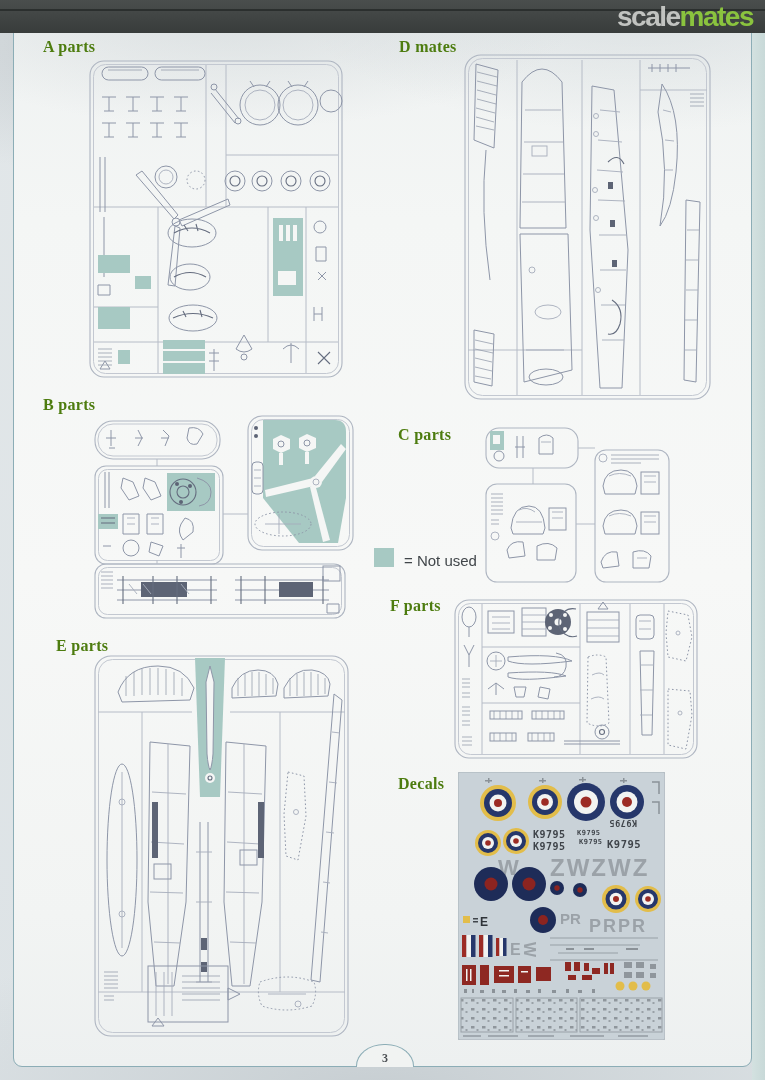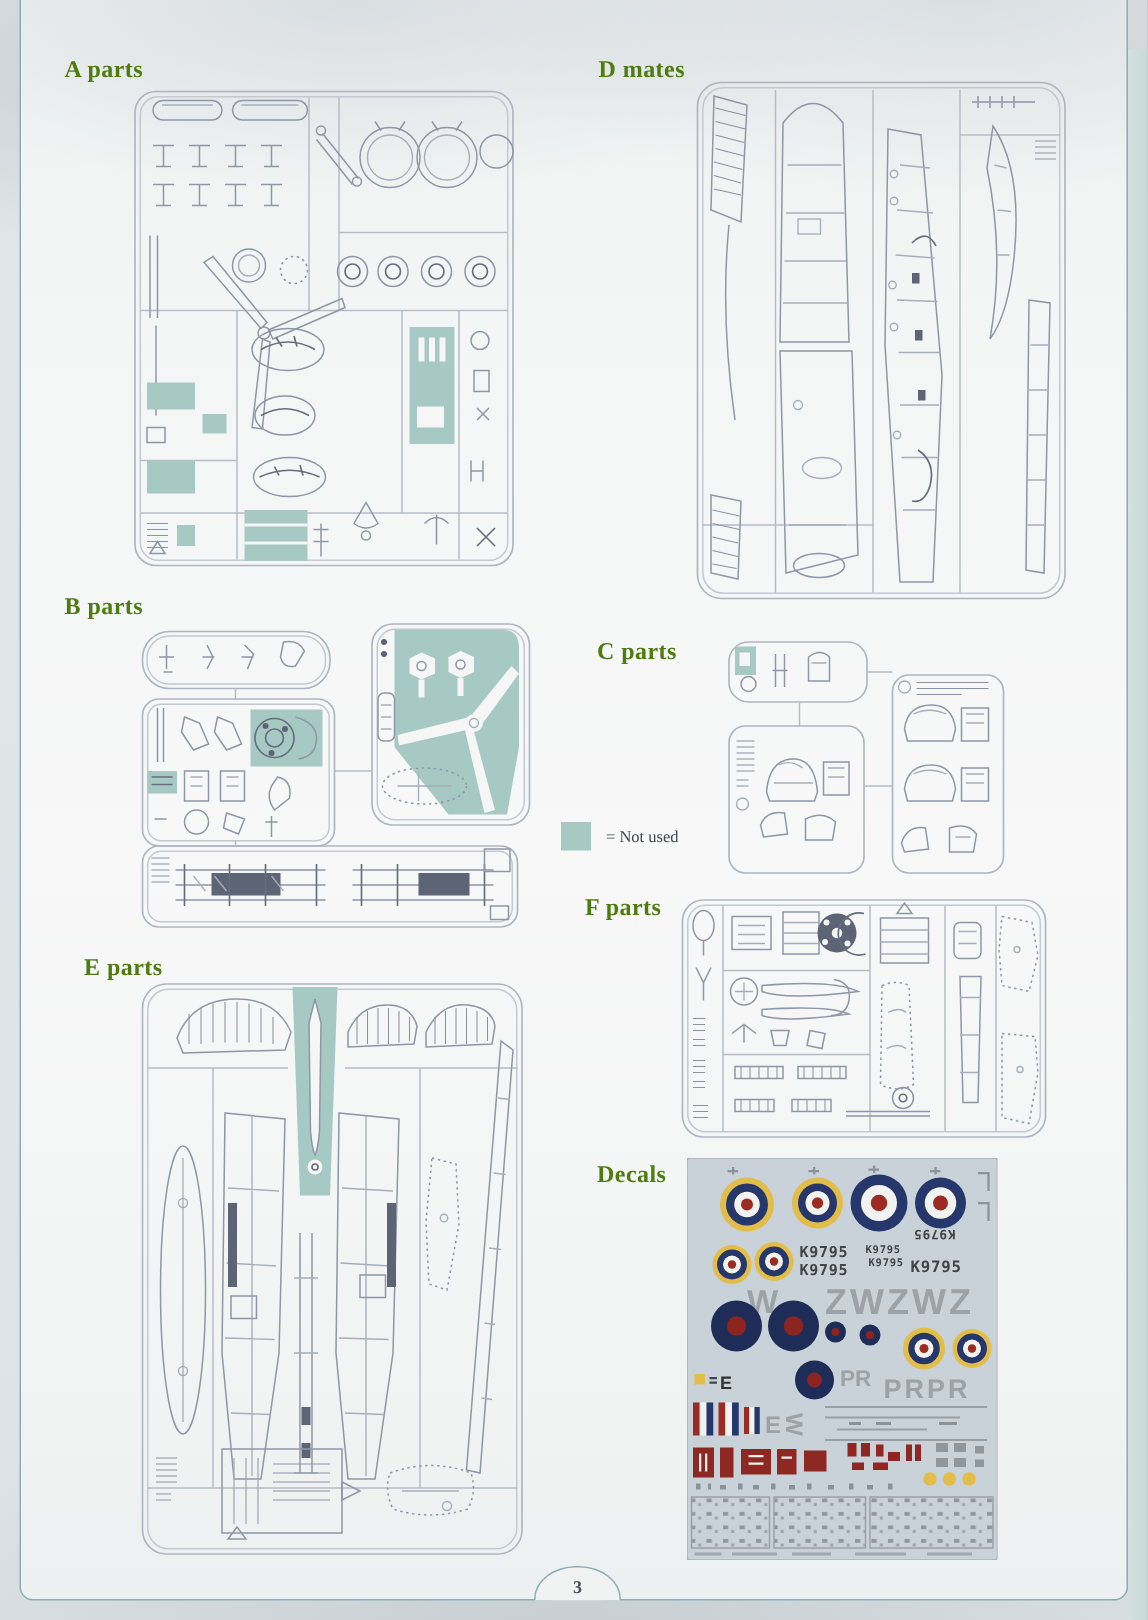--- a/index.html
+++ b/index.html
@@ -28,22 +28,22 @@
   .logo{position:absolute;right:12px;top:2px;font-weight:bold;font-size:28px;
     letter-spacing:-1.5px;line-height:30px;}
   .logo .s1{color:#c1c3c0;}
   .logo .s2{color:#8ac33e;}
   
   .sec-label{position:absolute;font-family:"Liberation Serif",serif;font-weight:bold;
     font-size:16px;color:#4d7c0f;letter-spacing:.3px;z-index:3;}
   
   .legend-swatch{position:absolute;left:374px;top:548px;width:20px;height:19px;
     background:#a7c9c3;z-index:3;}
-  .legend-text{position:absolute;left:404px;top:552px;font-size:11px;color:#41464a;
-    font-family:Liberation Serif, serif;z-index:3;}
+  .legend-text{position:absolute;left:404px;top:552px;font-size:15px;color:#41464a;
+    font-family:Liberation Sans, sans-serif;z-index:3;}
   
   .page-bump{position:absolute;left:356px;top:1044px;width:56px;height:22px;z-index:5;
     background:#f1f3f2;border:1.5px solid #8cadb6;border-bottom:none;
     border-radius:28px 28px 0 0 / 22px 22px 0 0;}
   .page-num{position:absolute;left:0;right:0;top:6px;text-align:center;
     font-family:"Liberation Serif",serif;font-size:12px;font-weight:bold;color:#4b4f53;}
   .sprue{position:absolute;z-index:2;}
   
   svg .fr{fill:none;stroke:#aeb5c1;stroke-width:1.1;}
   svg .fr2{fill:none;stroke:#c3c8d1;stroke-width:1;}
@@ -62,20 +62,24 @@
   svg text.code{font-family:"Liberation Sans",sans-serif;font-weight:bold;fill:#9ba2a8;}
 </style>
 </head>
 <body>
 
 <div class="screen">
   <div class="scan-bg"></div>
   <div class="page-border"></div>
   <div class="edge-right"></div>
 
+  <div class="header">
+    <div class="rule"></div>
+    <div class="logo"><span class="s1">scale</span><span class="s2">mates</span></div>
+  </div>
 
   <div class="sec-label" style="left:43px;top:38px;">A parts</div>
   <div class="sec-label" style="left:399px;top:38px;">D mates</div>
   <div class="sec-label" style="left:43px;top:396px;">B parts</div>
   <div class="sec-label" style="left:398px;top:426px;">C parts</div>
   <div class="sec-label" style="left:390px;top:597px;">F parts</div>
   <div class="sec-label" style="left:56px;top:637px;">E parts</div>
   <div class="sec-label" style="left:398px;top:775px;">Decals</div>
 
   <div class="legend-swatch"></div>

